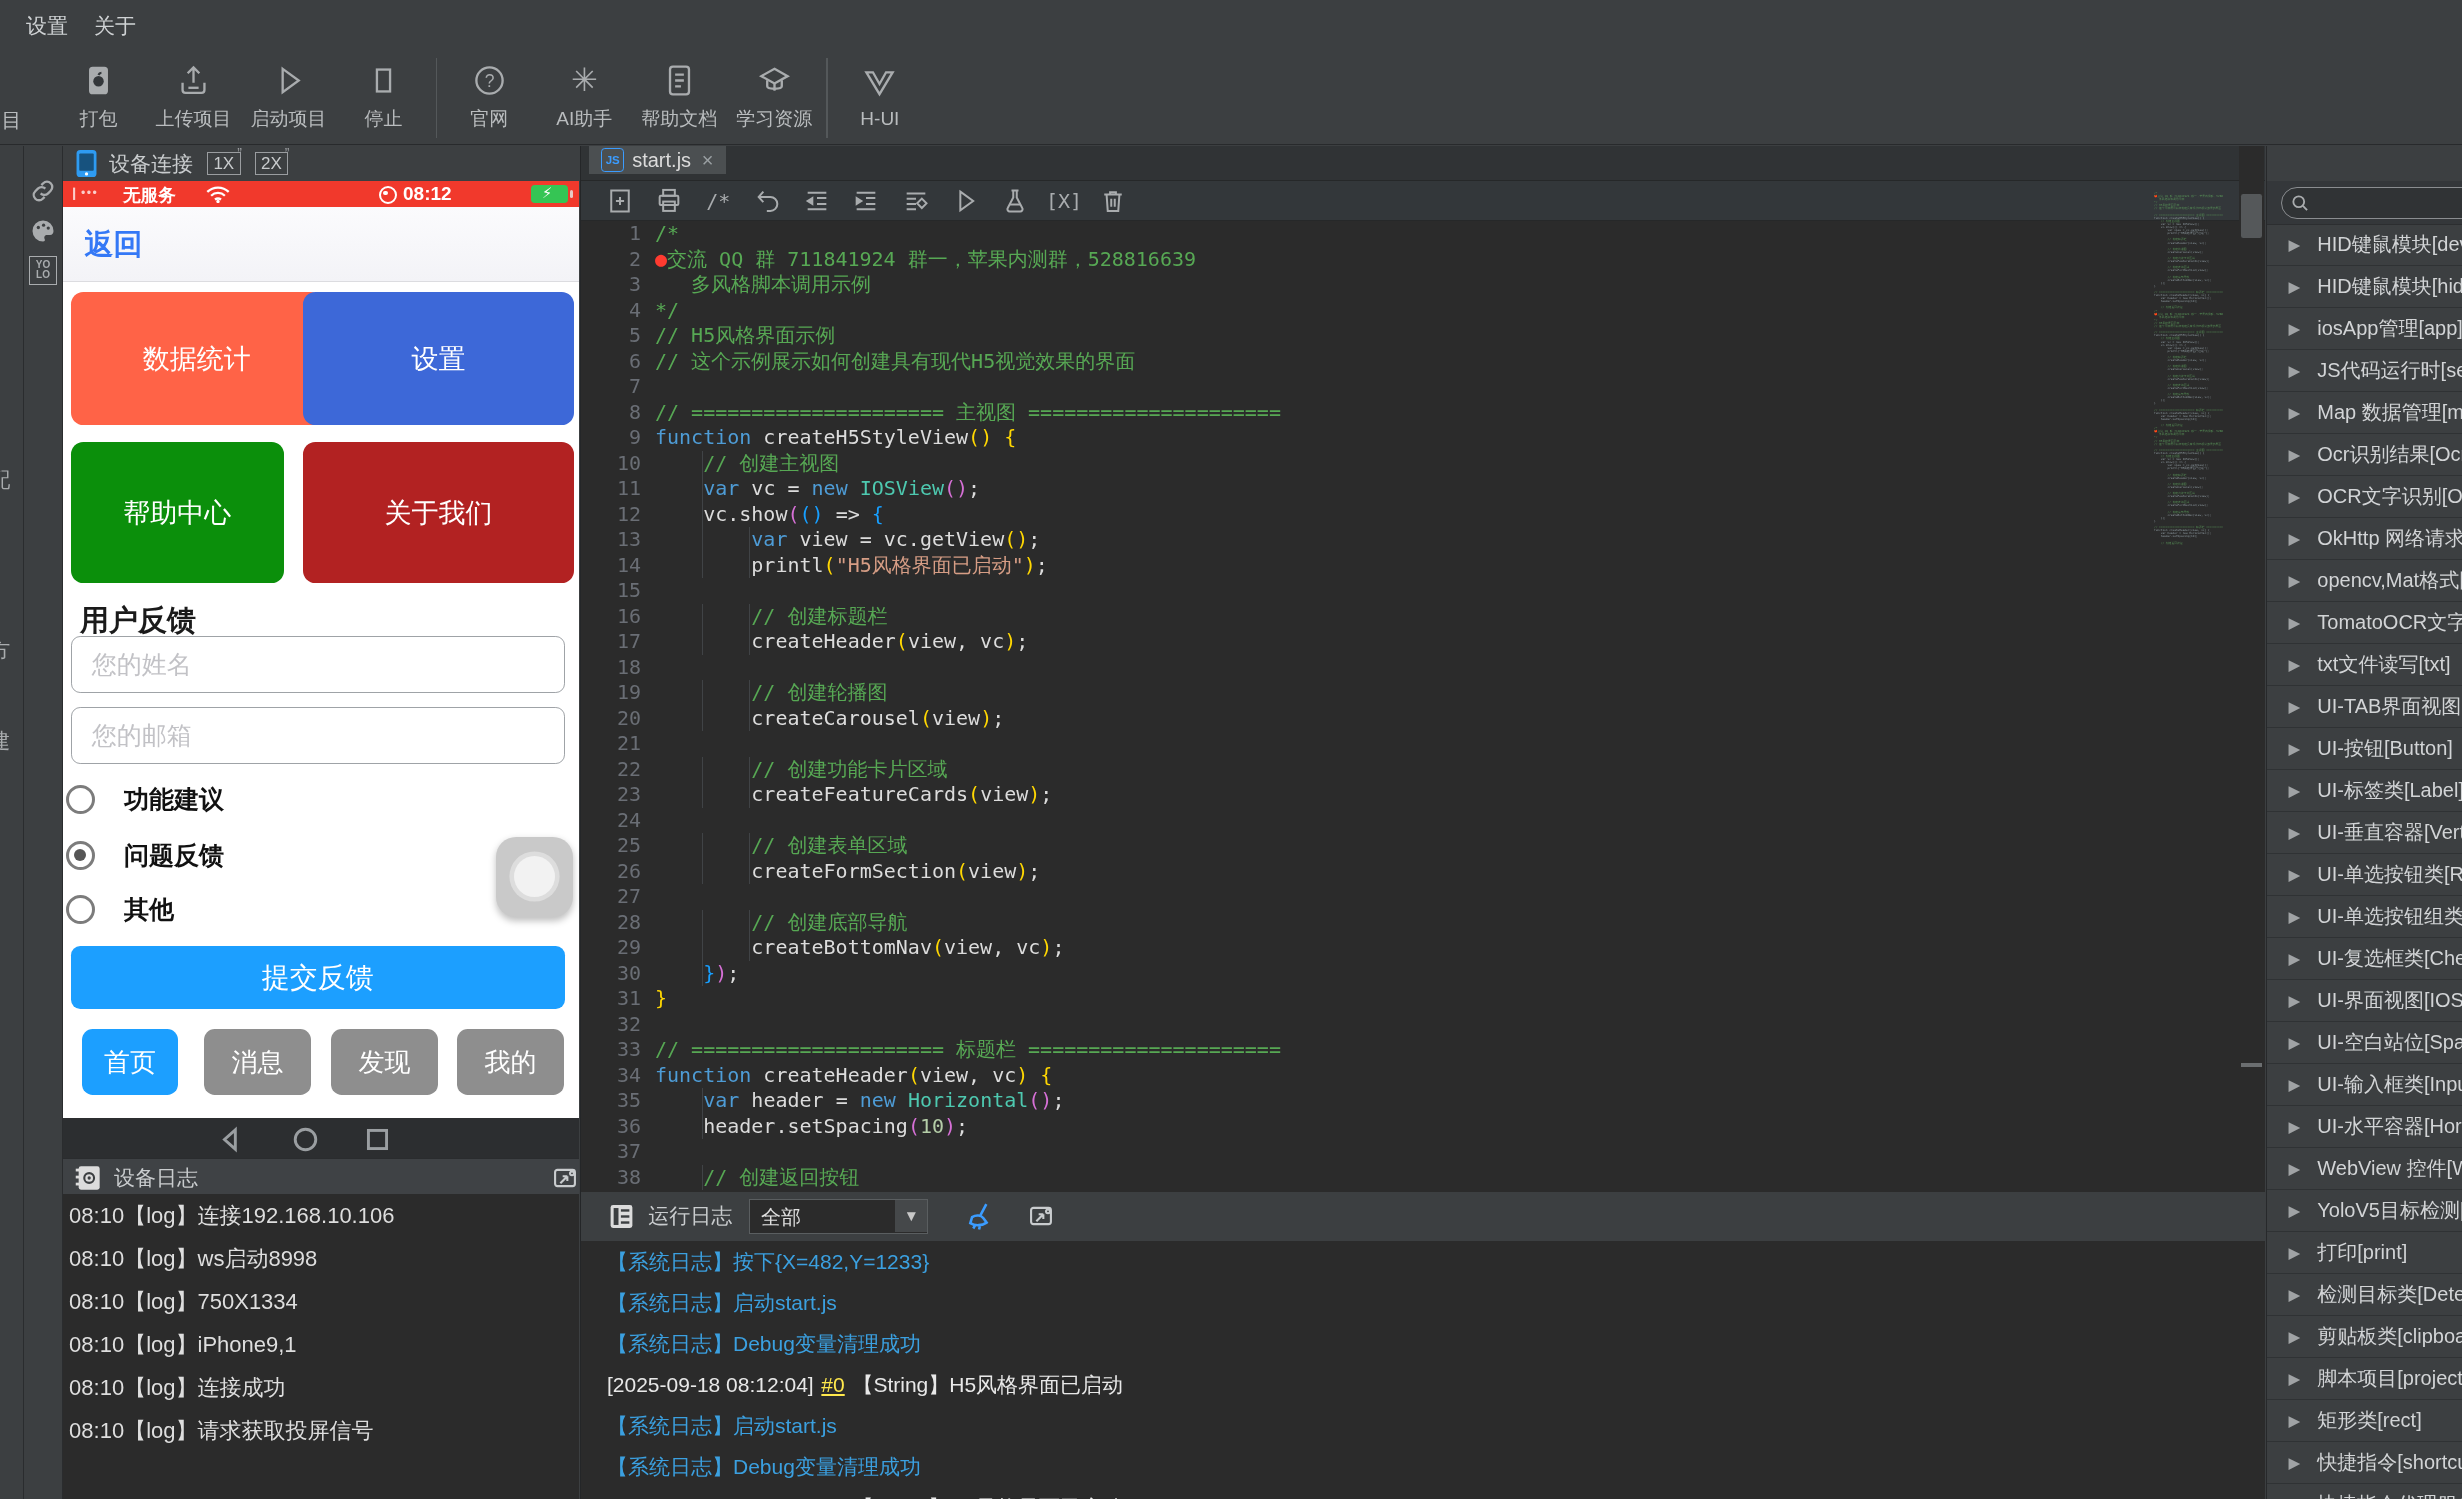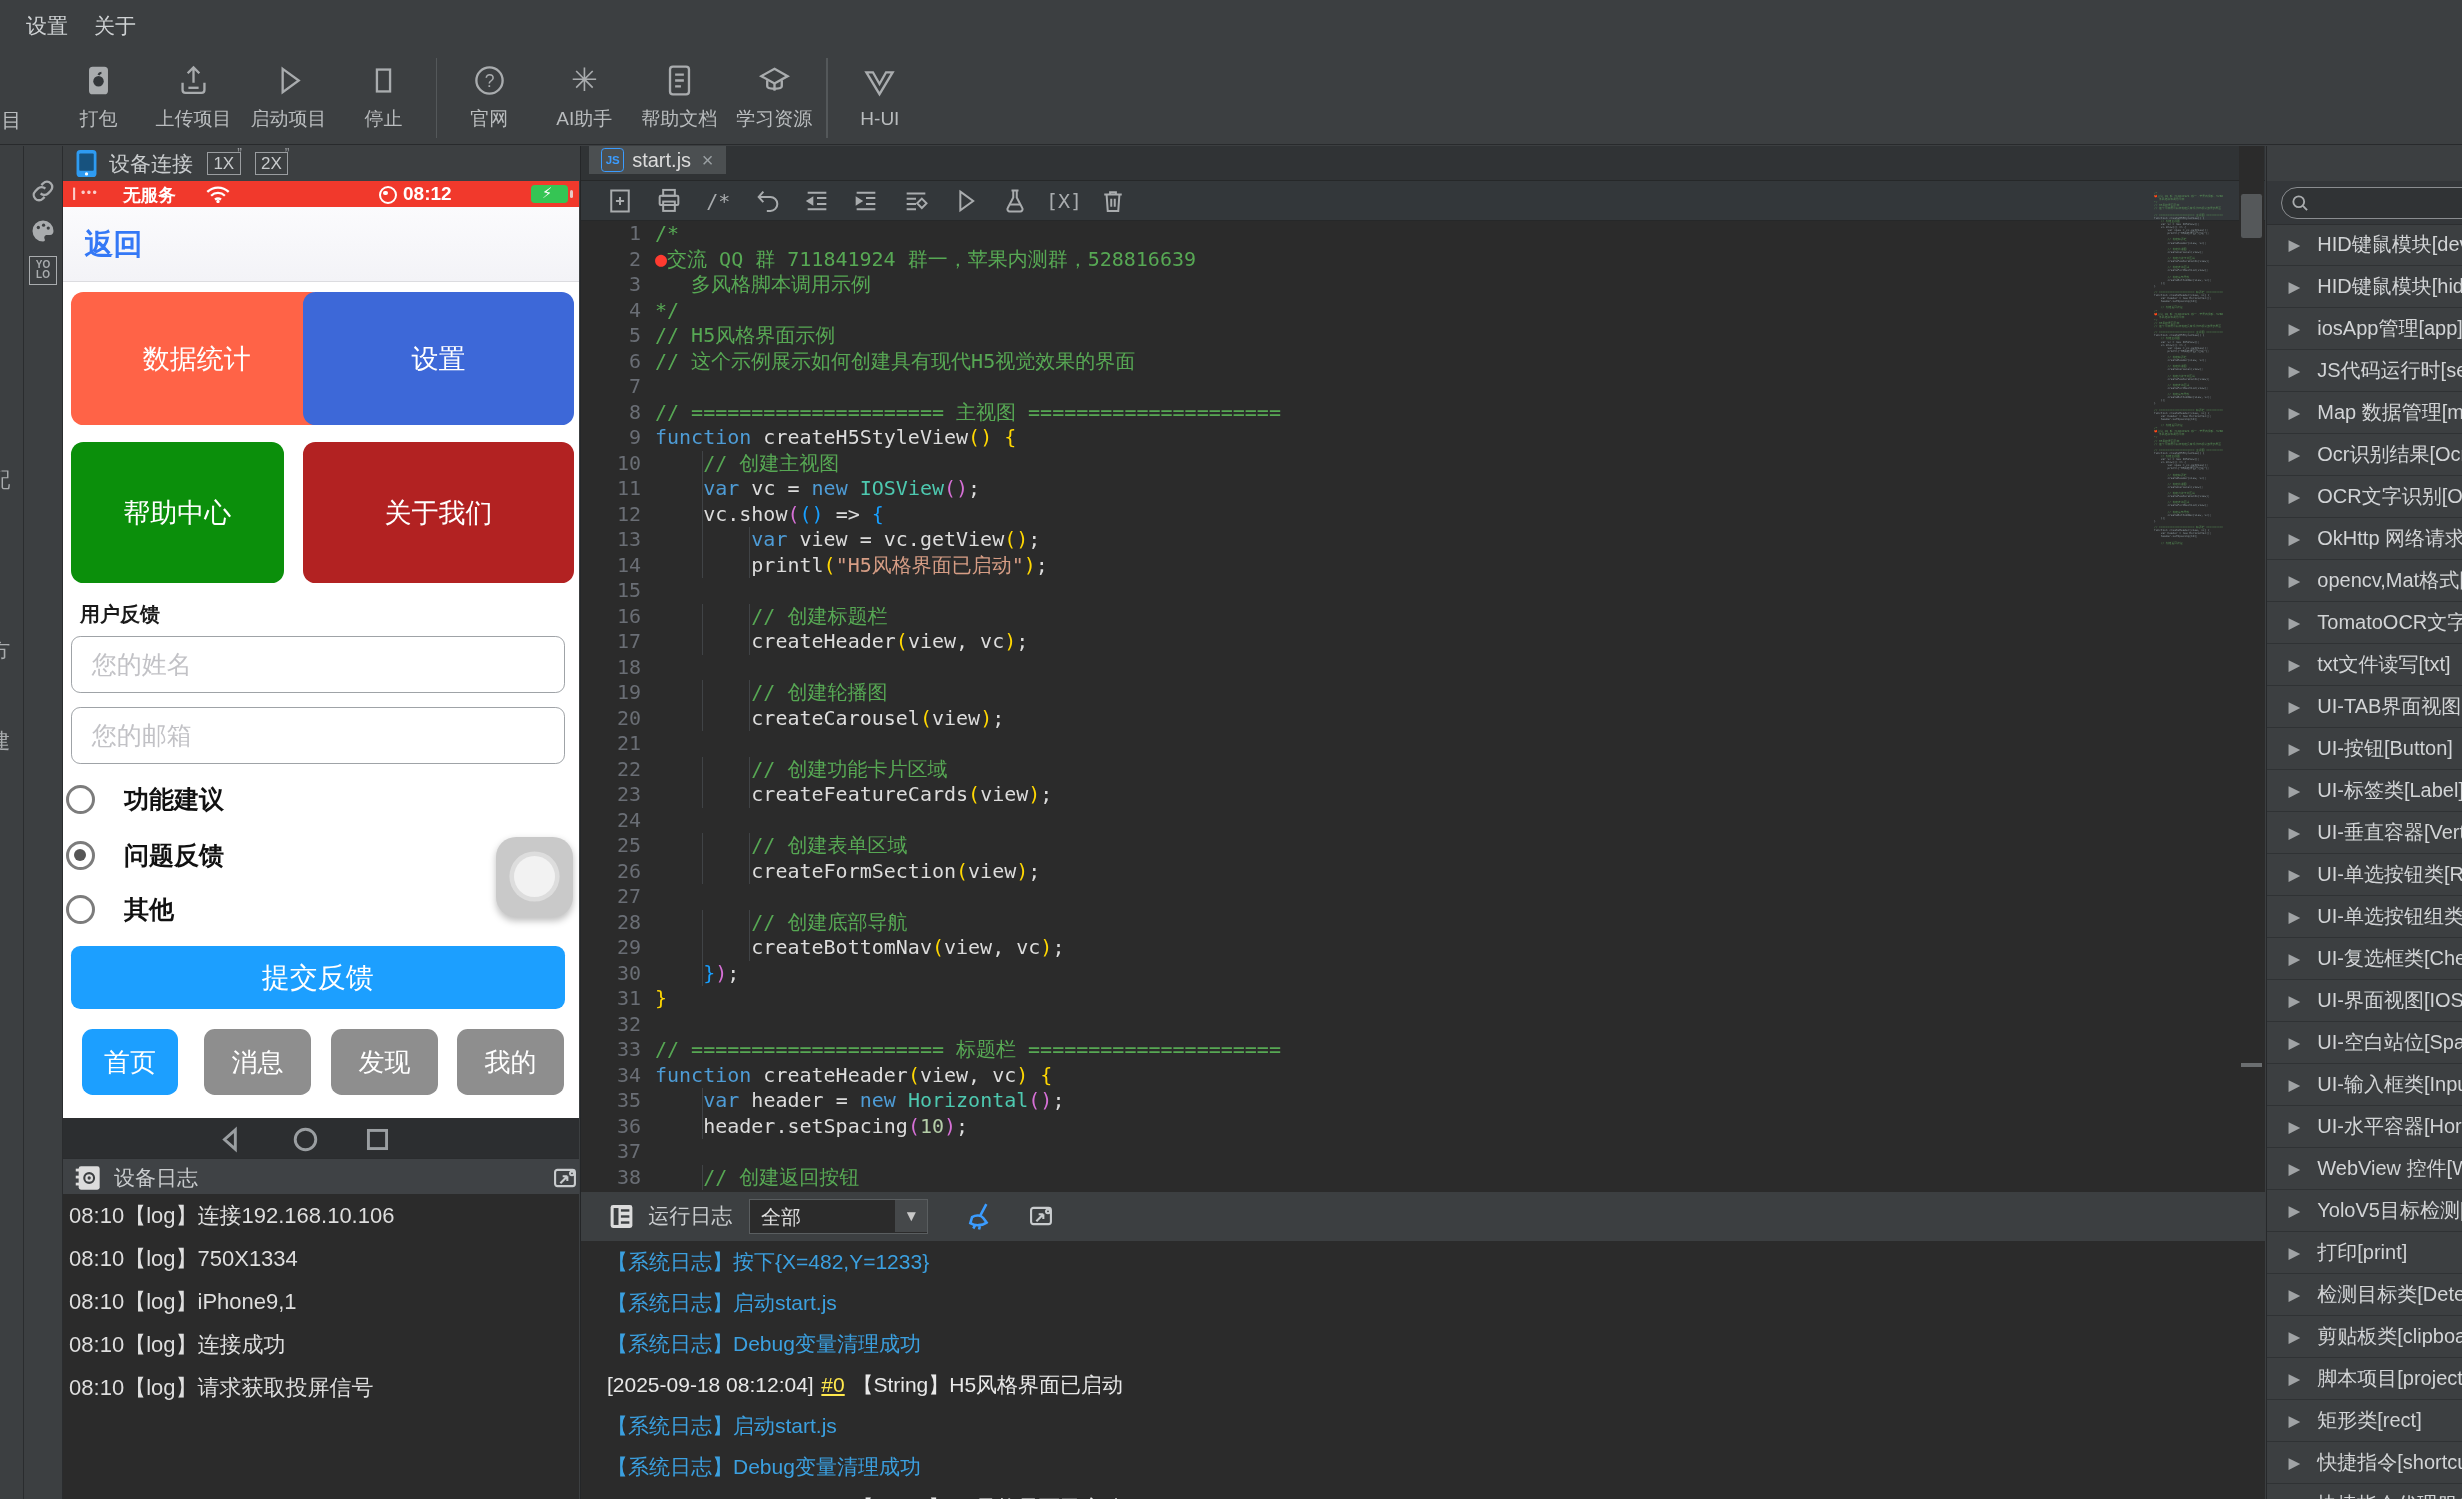--- a/index.html
+++ b/index.html
@@ -36,21 +36,21 @@
   #p-status .wifi{position:absolute;left:142px;top:3.8px;}
   #p-status .rec{position:absolute;left:316px;top:5.4px;width:14px;height:14px;border:2.3px solid #fff;border-radius:50%;}
   #p-status .rec::after{content:"";position:absolute;left:2.3px;top:2.3px;width:4.6px;height:4.6px;background:#fff;border-radius:50%;}
   #p-status .time{position:absolute;left:340px;top:1.5px;font-size:19px;font-weight:bold;}
   #p-batt{position:absolute;right:10.7px;top:3.8px;width:37px;height:18.4px;background:#35C554;border-radius:3.8px;}
   #p-batt::after{content:"";position:absolute;right:-4.6px;top:5.4px;width:3.1px;height:7.7px;background:#E8C9C4;border-radius:1.5px;}
   #p-batt span{position:absolute;left:10.7px;top:-0.8px;color:#fff;font-size:14.6px;}
   #p-nav{position:absolute;left:0;top:26px;width:516px;height:74px;background:linear-gradient(#FBFBFD,#F3F3F7);border-bottom:1.5px solid #DCDCE0;}
   #p-back{position:absolute;left:21.5px;top:18.4px;color:#3478F6;font-size:29px;font-weight:bold;}
   .feat-btn{position:absolute;border-radius:12.3px;color:#fff;font-size:27px;display:flex;align-items:center;justify-content:center;}
-  #p-form-title{position:absolute;left:17px;top:420px;color:#1A1A1A;font-size:20px;font-weight:bold;}
+  #p-form-title{position:absolute;left:17px;top:420px;color:#1A1A1A;font-size:29px;font-weight:bold;}
   .p-input{position:absolute;left:7.7px;width:494px;height:57px;border:1.5px solid #9FA3A7;border-radius:9.2px;color:#C2C2C6;font-size:25px;display:flex;align-items:center;padding-left:20px;box-sizing:border-box;background:#fff;}
   .p-radio{position:absolute;left:3px;display:flex;align-items:center;gap:29px;}
   .p-radio .ring{width:29px;height:29px;border:3.8px solid #7C7C7C;border-radius:50%;position:relative;box-sizing:border-box;}
   .p-radio.on .ring::after{content:"";position:absolute;left:4.6px;top:4.6px;width:12.3px;height:12.3px;border-radius:50%;background:#565656;}
   .p-radio .lbl{color:#111;font-size:25px;font-weight:bold;}
   #p-assist{position:absolute;left:433px;top:656px;width:77px;height:80px;border-radius:20px;background:#C9C9C9;box-shadow:0 3.1px 7.7px rgba(0,0,0,.25);}
   #p-assist::after{content:"";position:absolute;left:17.6px;top:19px;width:41px;height:41px;border-radius:50%;background:#F2F2F2;box-shadow:0 0 0 4.6px #DDDDDD;}
   #p-submit{position:absolute;left:7.7px;top:765px;width:494px;height:63px;background:#1C9FFF;border-radius:9.2px;color:#fff;font-size:28px;display:flex;align-items:center;justify-content:center;}
   .p-nav-btn{position:absolute;top:848px;height:66px;border-radius:10.7px;color:#fff;font-size:26px;display:flex;align-items:center;justify-content:center;}
   #android-bar{position:absolute;left:0;top:973px;width:516px;height:40px;}
@@ -294,20 +294,21 @@
       <span id="devlog-cast">
         <svg viewBox="0 0 24 24">
             <rect x="3.5" y="5" width="17" height="14" rx="2"></rect>
             <circle cx="18" cy="8" r="1.7"></circle>
             <path d="M8 16.5L14 10.5M14 10.5h-4M14 10.5v4"></path>
           </svg>
       </span>
     </div>
     <div id="devlog-list">
         <div class="devlog-row">08:10【log】连接192.168.10.106</div>
+        <div class="devlog-row">08:10【log】ws启动8998</div>
         <div class="devlog-row">08:10【log】750X1334</div>
         <div class="devlog-row">08:10【log】iPhone9,1</div>
         <div class="devlog-row">08:10【log】连接成功</div>
         <div class="devlog-row">08:10【log】请求获取投屏信号</div>
       </div>
   </div>
 
   <div id="editor" class="abs">
     <div id="tabbar">
       <div id="tab-active">

